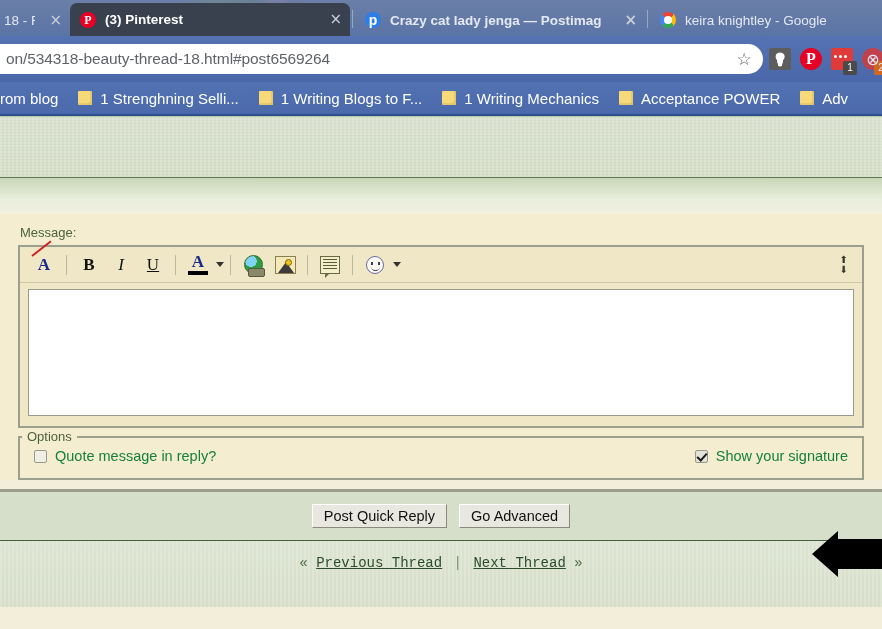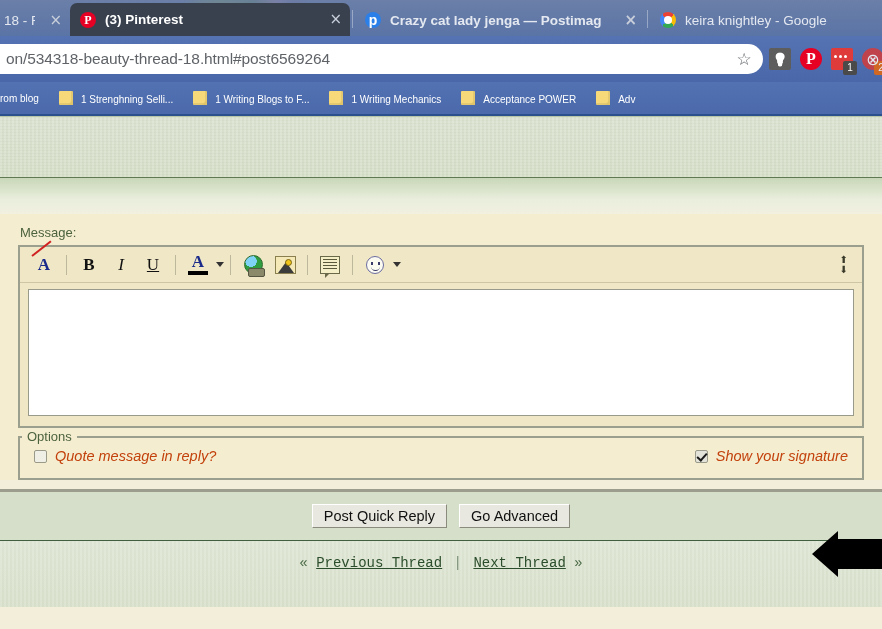--- a/index.html
+++ b/index.html
@@ -170,22 +170,22 @@
     background: #4f6fb0;
     background-image: linear-gradient(180deg,#5272b2 0%,#4b69ab 100%);
     display: flex;
     align-items: center;
     gap: 0;
     padding-left: 0;
     overflow: hidden;
     border-bottom: 2px solid #2c4f8e;
   }
   .bm {
-    display:flex; align-items:flex-end;
-    color:#fff; font-size:10px; white-space:nowrap;
+    display:flex; align-items:center;
+    color:#fff; font-size:15px; white-space:nowrap;
     padding: 0 10px;
     flex: 0 0 auto;
   }
   .bm .folder {
     width:14px; height:14px; margin-right:8px; flex:0 0 14px;
     background:#f7d97a;
     border-radius:1px;
     box-shadow: inset -2px -2px 0 rgba(0,0,0,.07);
     position:relative;
   }
@@ -331,21 +331,21 @@
     align-items:center;
     justify-content:space-between;
   }
   .options-legend {
     position:absolute; top:-9px; left:2px;
     background:#f5edcf; padding:0 5px;
     color:#4c6340; font-size:13px;
   }
   .opt {
     display:flex; align-items:center;
-    color:#c2410c; font-size:14.5px;font-style:italic;
+    color:#15803d; font-size:14.5px;
   }
   .cbx {
     width:13px;height:13px;margin-right:8px; flex:0 0 13px;
     border:1px solid #9a9a8a; background:#efefe6; position:relative; border-radius:2px;
   }
   .cbx.checked { background:#e3e3da; }
   .cbx.checked::after{
     content:""; position:absolute; left:3px; top:0px;
     width:4px;height:8px; border:solid #1a1a1a; border-width:0 2px 2px 0;
     transform: rotate(42deg);

